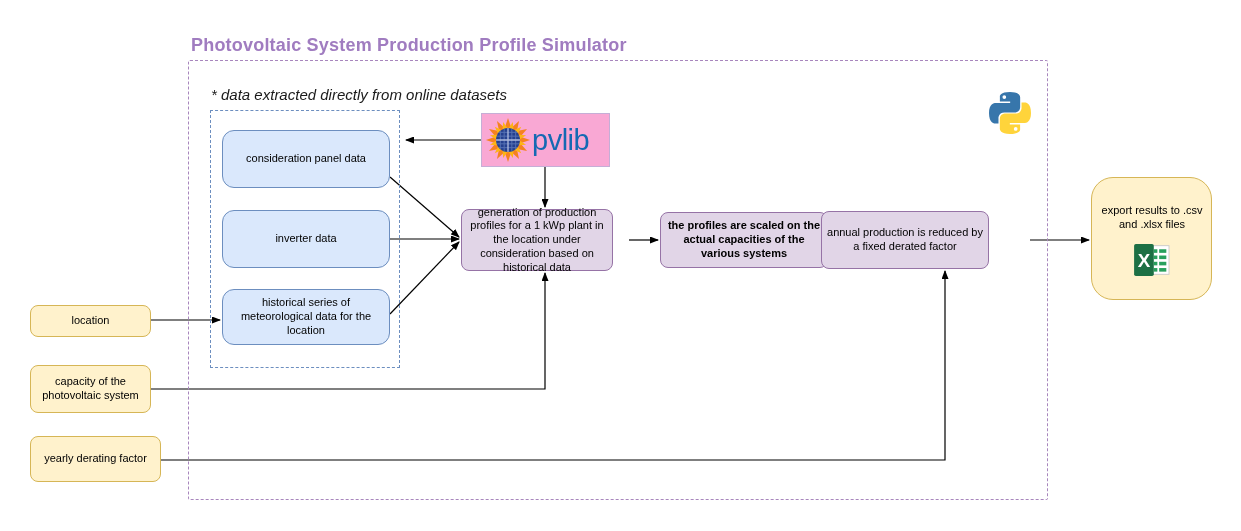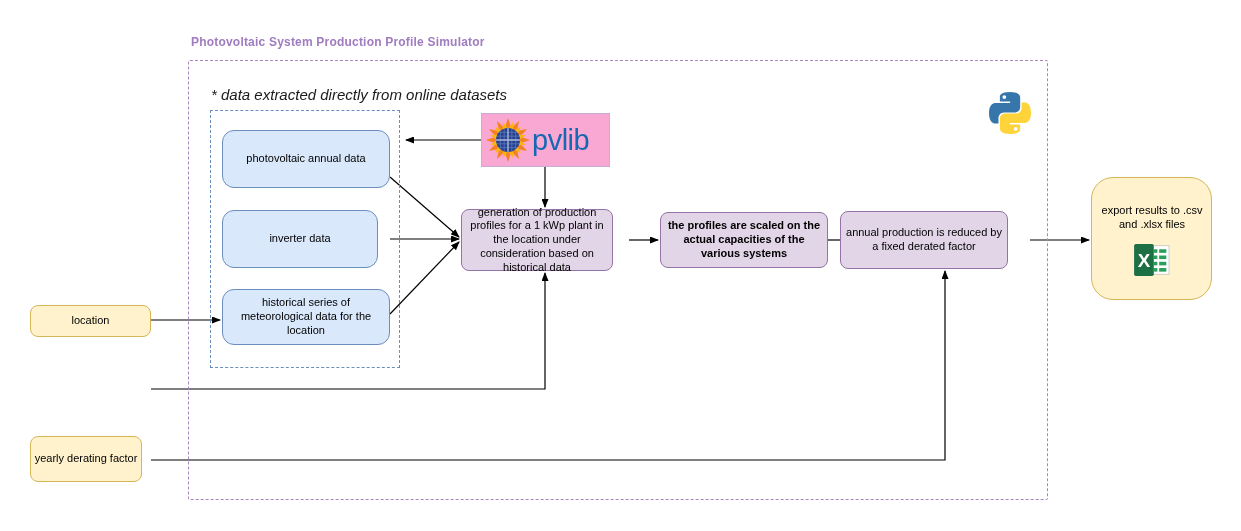--- a/index.html
+++ b/index.html
@@ -1,21 +1,21 @@
 <!DOCTYPE html>
 <html><head>
 <meta charset="utf-8">
 <style>
   html,body{margin:0;padding:0;background:#ffffff;}
   body{font-family:"Liberation Sans", sans-serif;}
   .canvas{position:relative;width:1241px;height:531px;background:#ffffff;overflow:hidden;}
 
   .diagram-title{
     position:absolute;left:191px;top:35px;
-    font-size:12px;font-weight:bold;color:#a07cc0;letter-spacing:.2px;
+    font-size:18px;font-weight:bold;color:#a07cc0;letter-spacing:.2px;
     white-space:nowrap;
   }
   .outer-boundary{
     position:absolute;left:188px;top:60px;width:860px;height:440px;
     border:1px dashed #a886bd;box-sizing:border-box;border-radius:2px;
   }
   .inner-boundary{
     position:absolute;left:210px;top:110px;width:190px;height:258px;
     border:1px dashed #6c8ebf;box-sizing:border-box;
   }
@@ -83,22 +83,22 @@
     <polyline points="151,389 545,389 545,273" marker-end="url(#arr)"></polyline>
 
     <polyline points="151,460 945,460 945,271" marker-end="url(#arr)"></polyline>
   </svg>
 
   <div class="diagram-title">Photovoltaic System Production Profile Simulator</div>
   <div class="outer-boundary"></div>
   <div class="inner-boundary"></div>
   <div class="note">* data extracted directly from online datasets</div>
 
-  <div class="node blue" style="left:222px;top:130px;width:168px;height:58px;">photovoltaic annual data</div>
-  <div class="node blue" style="left:222px;top:210px;width:156px;height:58px;">inverter data</div>
+  <div class="node blue" style="left:222px;top:130px;width:168px;height:58px;">consideration panel data</div>
+  <div class="node blue" style="left:222px;top:210px;width:168px;height:58px;">inverter data</div>
   <div class="node blue" style="left:222px;top:289px;width:168px;height:56px;">historical series of meteorological data for the location</div>
 
   <div class="pvlib-box">
     <svg width="46" height="46" viewBox="0 0 48 48">
       <defs>
         <polygon id="rayO" points="24,1 20.2,12.5 27.8,12.5"></polygon>
         <polygon id="rayY" points="24,4.5 20.8,13.5 27.2,13.5"></polygon>
         <clipPath id="sunclip">
             <circle cx="24" cy="24" r="12.5"></circle>
           </clipPath>
@@ -150,24 +150,25 @@
     <span class="pvlib-wordmark">pvlib</span>
   </div>
 
   <svg class="python-logo" viewBox="0 0 110 110">
     <path fill="#3776ab" d="M54.9 0C26.8 0 28.5 12.2 28.5 12.2l.03 12.6h26.9v3.8H17.8S0 26.6 0 55s15.5 27.4 15.5 27.4h9.3V69.2s-.5-15.5 15.3-15.5h26.7s14.8.2 14.8-14.3V15.3S83.9 0 54.9 0zM40.1 8.5a4.84 4.84 0 1 1 0 9.7 4.84 4.84 0 0 1 0-9.7z"></path>
     <path fill="#ffd43b" d="M55.1 110c28.1 0 26.4-12.2 26.4-12.2l-.03-12.6h-26.9v-3.8h37.6S110 83.4 110 55 94.5 27.6 94.5 27.6h-9.3v13.2s.5 15.5-15.3 15.5H43.2s-14.8-.2-14.8 14.3v24.1S26.1 110 55.1 110zM69.9 101.5a4.84 4.84 0 1 1 0-9.7 4.84 4.84 0 0 1 0 9.7z"></path>
   </svg>
 
   <div class="node purple" style="left:461px;top:209px;width:152px;height:62px;">generation of production profiles for a 1 kWp plant in the location under consideration based on historical data</div>
   <div class="node purple" style="left:660px;top:212px;width:168px;height:56px;font-weight:bold;">the profiles are scaled on the actual capacities of the various systems</div>
-  <div class="node purple" style="left:840px;top:211px;width:168px;height:58px;">annual production is reduced by a fixed derated factor</div>
+  <div class="node purple" style="left:821px;top:211px;width:168px;height:58px;">annual production is reduced by a fixed derated factor</div>
 
   <div class="node yellow" style="left:30px;top:305px;width:121px;height:32px;">location</div>
-  <div class="node yellow" style="left:30px;top:436px;width:112px;height:46px;">yearly derating factor</div>
+  <div class="node yellow" style="left:30px;top:365px;width:121px;height:48px;">capacity of the photovoltaic system</div>
+  <div class="node yellow" style="left:30px;top:436px;width:131px;height:46px;">yearly derating factor</div>
 
   <div class="node yellow export" style="left:1091px;top:177px;width:121px;height:123px;">
     <span class="export-label">export results to .csv and .xlsx files</span>
     <svg width="40" height="34" viewBox="0 0 44 38">
       <rect x="20" y="3" width="21" height="32" fill="#ffffff" stroke="#c9c9c9" stroke-width="1"></rect>
       <g fill="#28a05c">
         <rect x="24" y="7" width="4" height="4"></rect>
           <rect x="30" y="7" width="8" height="4"></rect>
         <rect x="24" y="14" width="4" height="4"></rect>
           <rect x="30" y="14" width="8" height="4"></rect>

